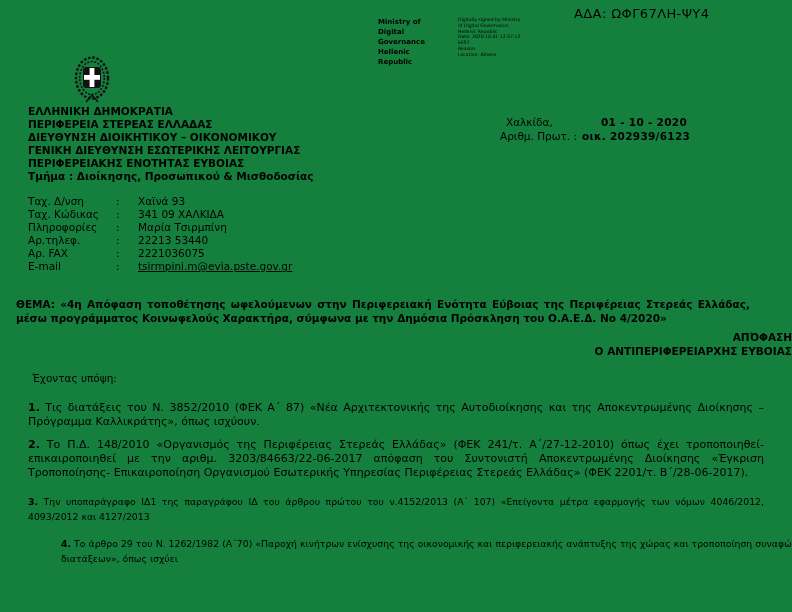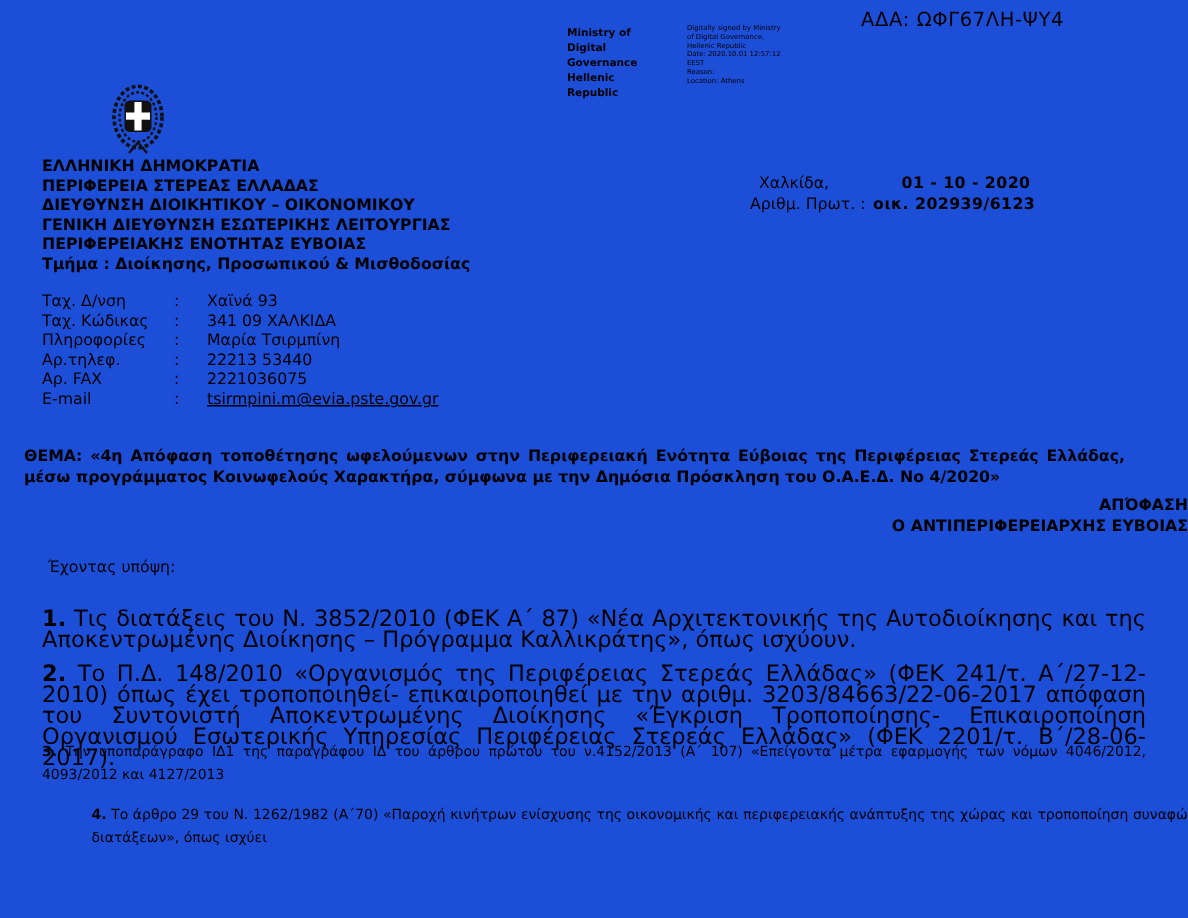--- a/index.html
+++ b/index.html
@@ -1,17 +1,17 @@
 <!DOCTYPE html>
 <html lang="el"><head>
 <meta charset="utf-8">
 <style>
   html,body { margin:0; padding:0; background:#fff; }
   .page {
-    position:relative; width:792px; height:612px; background:#1d4ed8;
+    position:relative; width:792px; height:612px; background:#15803d;
     font-family:"DejaVu Sans", sans-serif; color:#000; overflow:hidden;
   }
   
   .ada { position:absolute; top:6px; left:574px; font-size:13px; letter-spacing:.4px; }
 
   
   .stamp { position:absolute; top:17px; left:378px; display:flex; gap:20px; }
   .stamp-ministry { font-weight:bold; font-size:7px; line-height:10px; width:60px; }
   .stamp-details { font-size:4.6px; line-height:5.8px; width:95px; }
 
@@ -33,21 +33,21 @@
   .contact a { color:#000; text-decoration:underline; }
 
   
   .subject { position:absolute; top:297px; left:16px; width:734px; font-weight:bold; font-size:10.5px; line-height:14px; text-align:justify; }
 
   
   .dtitle { position:absolute; top:330px; left:0; width:792px; text-align:right; font-weight:bold; font-size:10.5px; line-height:14px; }
 
   .preamble { position:absolute; top:372px; left:32px; font-size:10.5px; }
 
-  .item { position:absolute; left:28px; width:736px; font-size:15px; line-height:14px; text-align:justify; }
+  .item { position:absolute; left:28px; width:736px; font-size:11px; line-height:14px; text-align:justify; }
   .item b { font-weight:bold; }
   .item.small { font-size:9.3px; line-height:15px; }
   #item-1 { top:390px; }
   #item-2 { top:427px; }
   #item-3 { top:485px; }
   #item-4 { top:527px;margin-left:33px; }
 </style>
 </head>
 <body>
 

